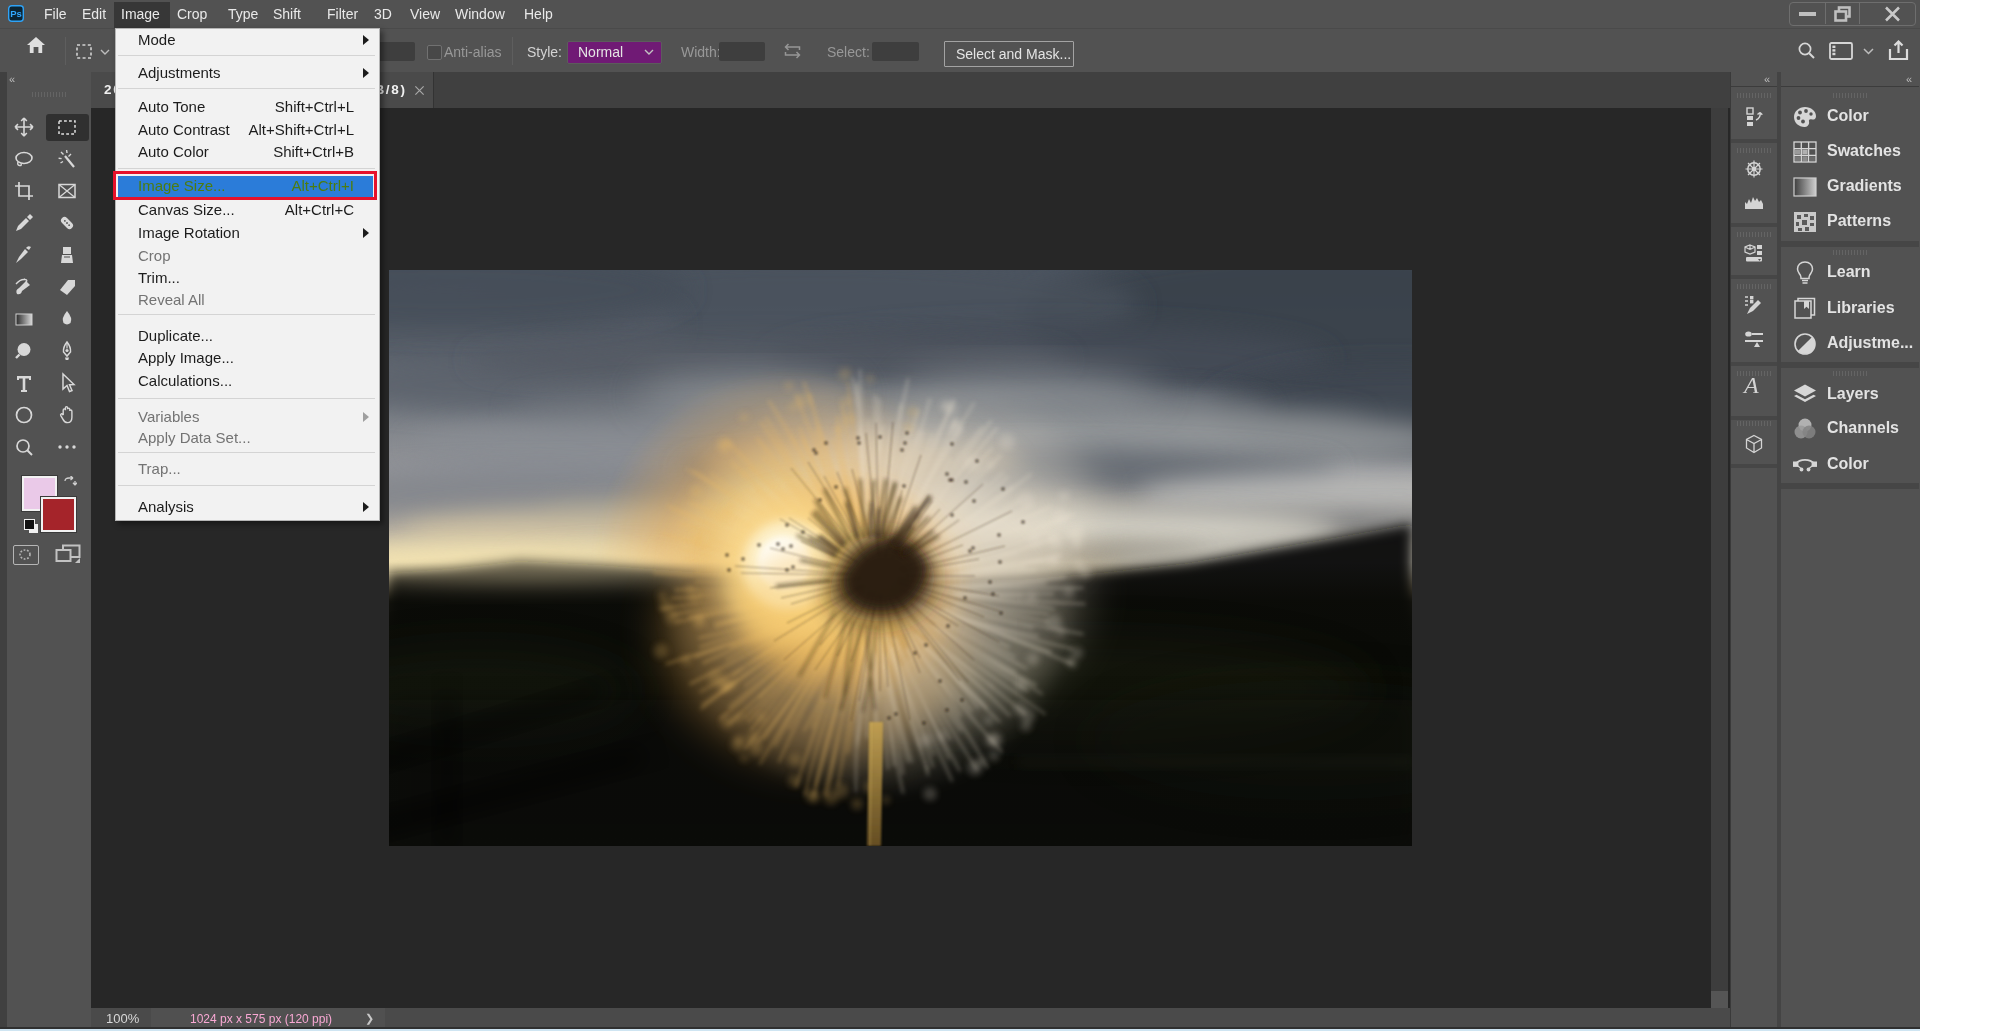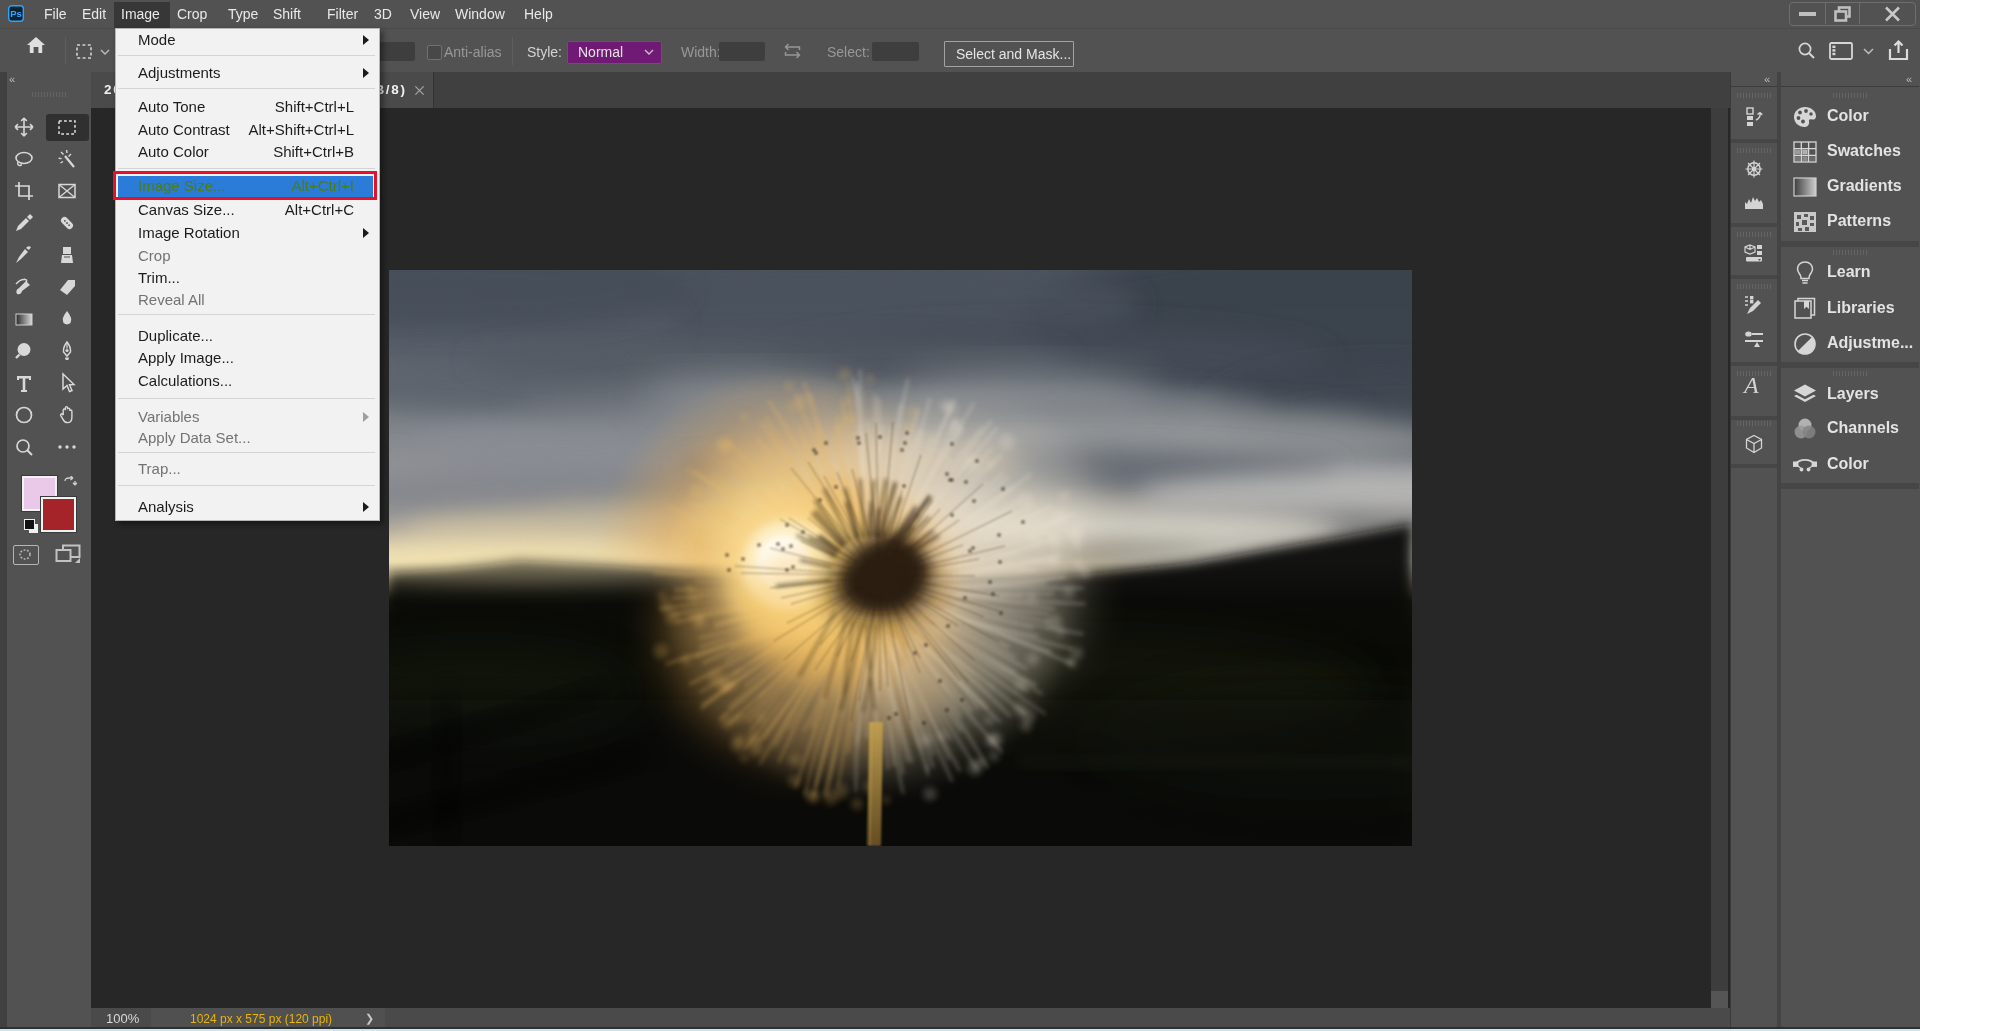--- a/index.html
+++ b/index.html
@@ -511,21 +511,21 @@
       </svg>
  <svg class="a" style="left:48px;top:472px" width="26" height="20" viewBox="0 0 26 20">
         <rect x="1.5" y="6" width="14" height="11" fill="none" stroke="#c2c2c2" stroke-width="2"></rect>
         <path d="M8 6 L8 1.5 L24.5 1.5 L24.5 13 L15.5 13" fill="none" stroke="#c2c2c2" stroke-width="2"></path>
         <path d="M20 19 L25 19 L25 14 Z" fill="#c2c2c2"></path>
       </svg>
 </div>
 <div id="statusbar">
  <span class="a" style="left:15px;top:3px;font-size:13px;color:#d8d8d8">100%</span>
  <div class="a" style="left:60px;top:0;width:234px;height:19px;background:#505050"></div>
- <span class="a" style="left:99px;top:4px;font-size:12px;color:#eab308">1024 px x 575 px (120 ppi)</span>
+ <span class="a" style="left:99px;top:4px;font-size:12px;color:#f9a8d4">1024 px x 575 px (120 ppi)</span>
  <span class="a" style="left:274px;top:4px;font-size:11px;color:#c8c8c8">❯</span>
 </div>
 <div class="gap0"></div>
 <div id="strip">
  <span class="a" style="right:7px;top:1px;font-size:11px;color:#bdbdbd">«</span>
  <div class="a" style="left:0;top:14px;width:46px;height:1px;background:#3c3c3c"></div>
  <div class="ribbed" style="left:6px;top:21px"></div>
  <svg class="a" style="left:13px;top:35px" width="20" height="20" viewBox="0 0 20 20">
         <rect x="3" y="1" width="6" height="6" fill="none" stroke="#d4d4d4" stroke-width="1.4"></rect>
         <rect x="3" y="9" width="6" height="4" fill="#d4d4d4"></rect>

